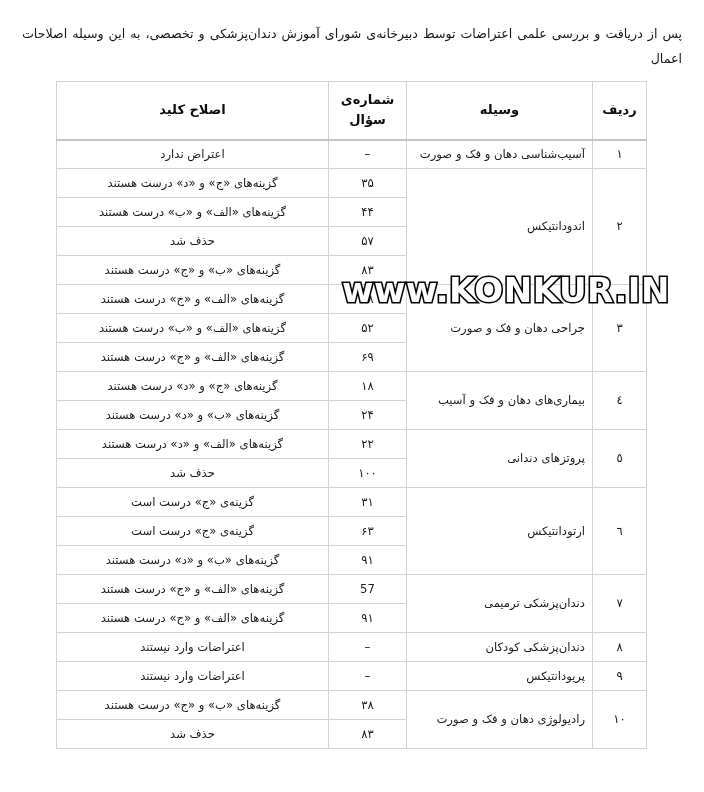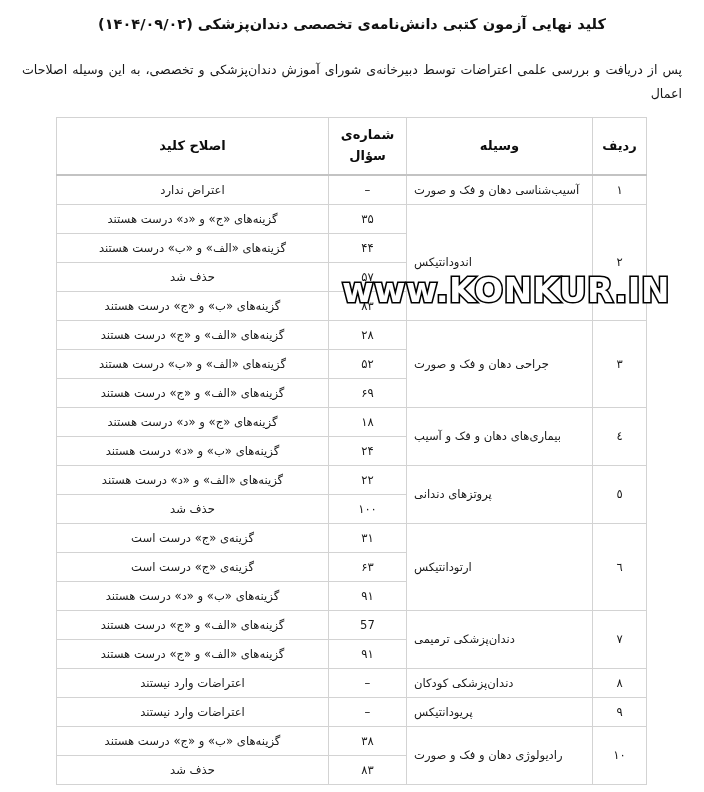--- a/index.html
+++ b/index.html
@@ -92,21 +92,21 @@
   .col-radif  { width: 54px; }
   .col-reshte { width: 186px; }
   .col-shomare{ width: 78px; }
   .col-eslah  { width: 272px; }
 
   td.c-radif {
     text-align: center;
     font-size: 12.2px;
   }
   td.c-reshte {
-    text-align: left;
+    text-align: right;
     font-size: 12.2px;
   }
   td.c-shomare {
     text-align: center;
     font-size: 12.2px;
   }
   td.c-eslah {
     text-align: center;
     padding-left: 10px;
     font-size: 11.9px;
@@ -125,21 +125,20 @@
     pointer-events: none;
     z-index: 50;
   }
   .watermark svg { display: block; width: 100%; height: 100%; }
 </style>
 </head>
 <body>
 
 <div class="page">
 
-  <h1 class="doc-title">کلید نهایی آزمون کتبی دانش‌نامه‌ی تخصصی دندان‌پزشکی (۱۴۰۴/۰۹/۰۲)</h1>
 
   <p class="intro">
     <span class="line l1">پس از دریافت و بررسی علمی اعتراضات توسط دبیرخانه‌ی شورای آموزش دندان‌پزشکی و تخصصی، به این وسیله اصلاحات اعمال</span>
   </p>
 
   <div class="table-wrap">
     <table class="keytable">
       <colgroup>
         <col class="col-radif">
         <col class="col-reshte">

